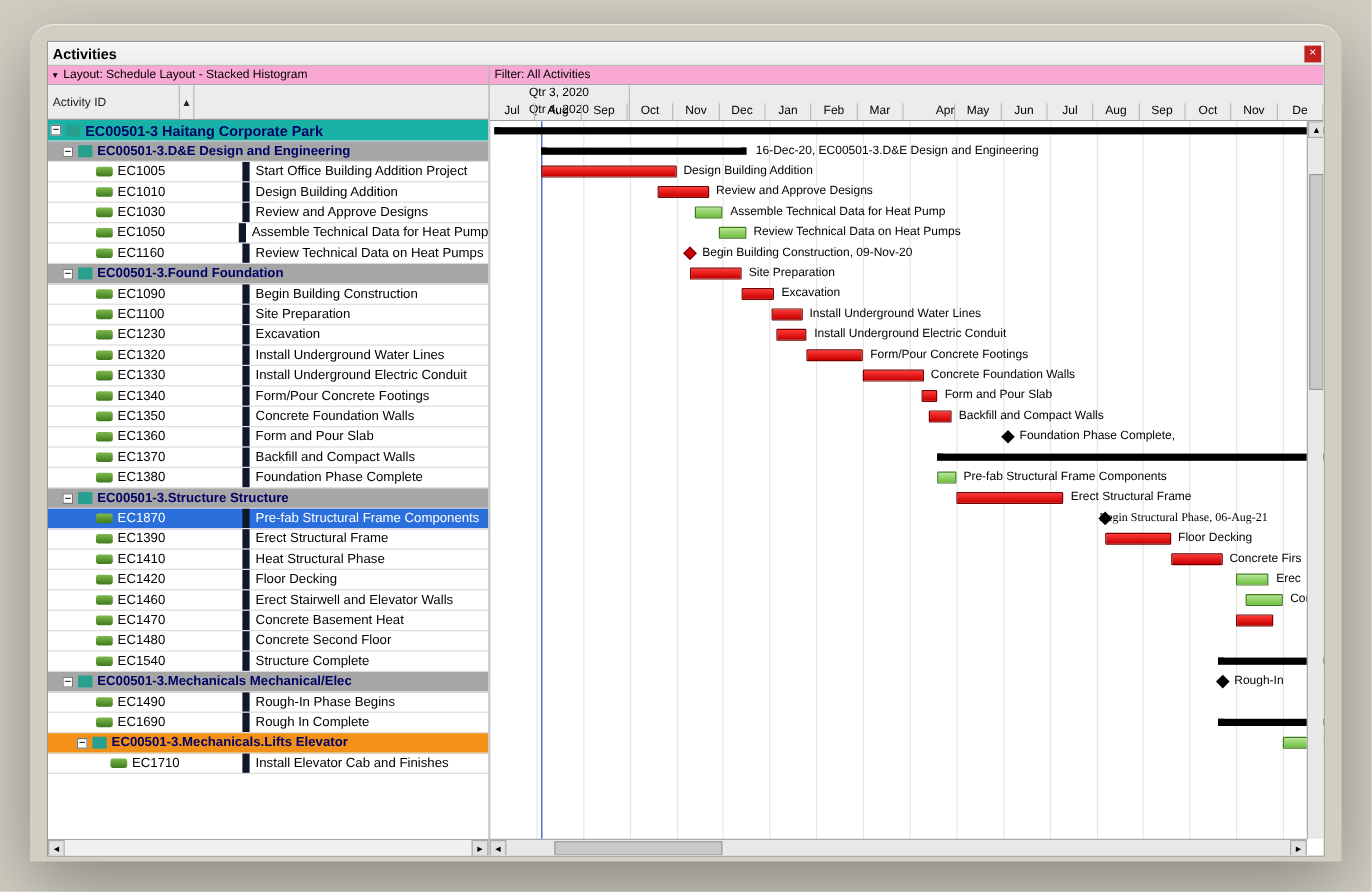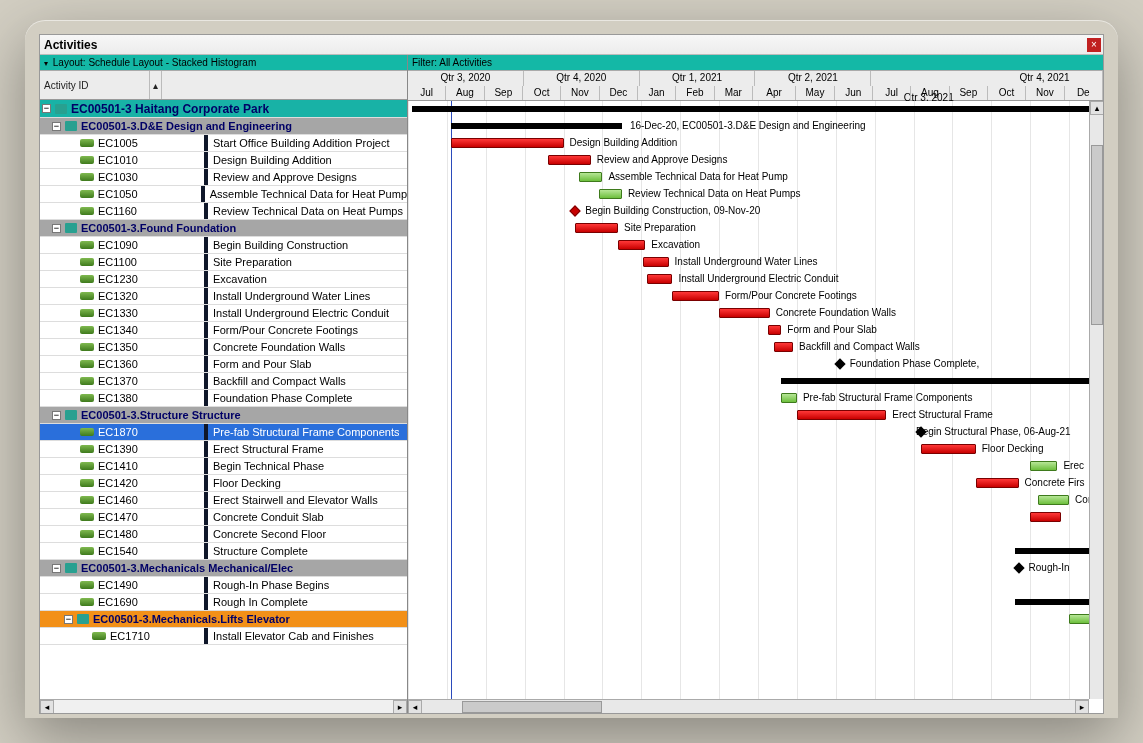--- a/index.html
+++ b/index.html
@@ -5,49 +5,49 @@
 * { box-sizing: border-box; margin: 0; padding: 0; }
 body { font-family: Tahoma, Arial, sans-serif; font-size: 11px; background: #D2CEC2; width: 1143px; height: 743px; overflow: hidden; position: relative; }
 .outer { position: absolute; top: 20px; left: 25px; right: 25px; bottom: 25px; background: #D2CEC2; border-radius: 20px 20px 0 0; box-shadow: 0 20px 60px rgba(0,0,0,.35), inset 0 1px 0 rgba(255,255,255,.5); padding: 14px 14px 0 14px; }
 .app { background: #fff; border: 1px solid #999; width: 100%; height: 680px; display: flex; flex-direction: column; }
 .titlebar { display: flex; align-items: center; justify-content: space-between; height: 20px; padding: 0 2px 0 4px; background: linear-gradient(#F7F7F7,#ECECEC); border-bottom: 1px solid #bbb; }
 .titlebar .title { font-weight: bold; font-size: 12px; }
 .close-btn { width: 14px; height: 14px; background: #C02020; color: #fff; font-size: 10px; line-height: 14px; text-align: center; cursor: pointer; }
 .splitpane { flex: 1; display: flex; overflow: hidden; }
 .leftpane { width: 368px; display: flex; flex-direction: column; border-right: 1px solid #888; }
 .rightpane { flex: 1; display: flex; flex-direction: column; overflow: hidden; position: relative; }
-.toolbar { background: #14b8a6; border-bottom: 1px solid #aaa; padding: 1px 4px; font-size: 10px; height: 16px; line-height: 14px; }
+.toolbar { background: #f9a8d4; border-bottom: 1px solid #aaa; padding: 1px 4px; font-size: 10px; height: 16px; line-height: 14px; }
 .toolbar .chev { display: inline-block; font-size: 8px; margin-right: 2px; }
 .colhdr { display: flex; background: #ECECEC; border-bottom: 1px solid #999; height: 29px; }
 .colhdr > div { border-right: 1px solid #bbb; padding: 2px 4px; font-size: 10px; color: #222; display: flex; align-items: center; }
 .col-id { width: 110px; }
 .col-name { flex: 1; }
 .col-scroll { width: 12px; display:flex; align-items:center; justify-content:center; background:#ECECEC; }
 .tree { flex: 1; overflow: hidden; background: #fff; position: relative; }
 .row { display: flex; align-items: center; height: 17px; border-bottom: 1px solid #ddd; }
 .row .txt { white-space: nowrap; overflow: hidden; padding-left: 2px; }
-.row .idcell { width: 120px; display:flex; align-items:center; border-right:4px solid #0f172a; height:100%; }
+.row .idcell { width: 120px; display:flex; align-items:center; border-right:6px solid #0f172a; height:100%; }
 .row .namecell { flex:1; display:flex; align-items:center; height:100%; padding-left:3px; }
 .grp-root { background: #18B2A6; font-weight: bold; font-size: 12px; color: #000066; height: 18px; }
 .grp-sub { background: #A6A6A6; font-weight: bold; color: #000066; height: 17px; }
 .grp-sub2 { background: #F29018; font-weight: bold; color: #000066; height:17px; }
 .row-sel { background: #2A6FDB; color: #fff; }
 .exp { width: 9px; height: 9px; border: 1px solid #777; background: #fff; display: inline-flex; align-items:center; justify-content:center; font-size:9px; line-height:7px; margin: 0 2px; cursor:pointer; color:#333; }
 .ficon { width: 12px; height: 10px; background: #3a8; margin: 0 2px; border-radius: 1px; display:inline-block; }
 .ficon.teal { background: #28A090; }
 .ficon.act { width:14px; height:8px; background: linear-gradient(#7FB94F,#3E7A1C); border-radius:2px; }
 .bluestrip { width: 10px; background: #18B2A6; }
 .leftscroll { height: 14px; background: #E8E8E8; border-top: 1px solid #aaa; display:flex; }
 .leftscroll .arr { width:14px; height:14px; background:#E2E2E2; border:1px solid #aaa; text-align:center; font-size:9px; line-height:12px; cursor:pointer; }
 .leftscroll .track { flex:1; background:#F0F0F0; }
 
 
 .gantt-hdr { background: #ECECEC; border-bottom: 1px solid #999; }
 .gantt-hdr .months { display:flex; height:14px; }
-.gantt-hdr .quarters { display:flex; height:15px; }
+.gantt-hdr .quarters { display:flex; height:15px;flex-direction:column; }
 .gantt-hdr .cell { border-right:1px solid #bbb; text-align:center; font-size:10px; line-height:14px; }
 .gantt-body { flex:1; position:relative; overflow:hidden; background:#fff; }
 .gantt-grid { position:absolute; top:0; left:0; right:0; bottom:0; }
 .gantt-grid .vline { position:absolute; top:0; bottom:0; width:1px; background:#e6e6e6; }
 .gantt-grid .vline.today { background:#2B4BBB; width:1px; }
 .gantt-rows { position:absolute; top:0; left:0; right:0; }
 .gantt-row { height:17px; position:relative; border-bottom:1px solid rgba(0,0,0,0); }
 .summary-bar { position:absolute; height:6px; background:#000; top:5px; }
 .summary-bar:before, .summary-bar:after { content:''; position:absolute; top:0; width:0; height:0; border-top:6px solid #000; }
 .summary-bar:before { left:-0px; border-left:0 solid transparent; border-right:5px solid transparent; }
@@ -297,21 +297,21 @@
               </div>
             </div>
             <div class="row">
               <span class="bluestrip"></span>
               <div class="idcell" style="width:158px">
                 <span style="width:28px;display:inline-block"></span>
                 <span class="ficon act"></span>
                 <span class="txt">EC1410</span>
               </div>
               <div class="namecell">
-                <span class="txt">Begin Technical Phase</span>
+                <span class="txt">Heat Structural Phase</span>
               </div>
             </div>
             <div class="row">
               <span class="bluestrip"></span>
               <div class="idcell" style="width:158px">
                 <span style="width:28px;display:inline-block"></span>
                 <span class="ficon act"></span>
                 <span class="txt">EC1420</span>
               </div>
               <div class="namecell">
@@ -330,21 +330,21 @@
               </div>
             </div>
             <div class="row">
               <span class="bluestrip"></span>
               <div class="idcell" style="width:158px">
                 <span style="width:28px;display:inline-block"></span>
                 <span class="ficon act"></span>
                 <span class="txt">EC1470</span>
               </div>
               <div class="namecell">
-                <span class="txt">Concrete Conduit Slab</span>
+                <span class="txt">Concrete Basement Heat</span>
               </div>
             </div>
             <div class="row">
               <span class="bluestrip"></span>
               <div class="idcell" style="width:158px">
                 <span style="width:28px;display:inline-block"></span>
                 <span class="ficon act"></span>
                 <span class="txt">EC1480</span>
               </div>
               <div class="namecell">
@@ -432,21 +432,21 @@
         <div class="months" id="mrow">
               <div class="cell" style="width: 38.8889px;">Jul</div>
               <div class="cell" style="width: 38.8889px;">Aug</div>
               <div class="cell" style="width: 38.8889px;">Sep</div>
               <div class="cell" style="width: 38.8889px;">Oct</div>
               <div class="cell" style="width: 38.8889px;">Nov</div>
               <div class="cell" style="width: 38.8889px;">Dec</div>
               <div class="cell" style="width: 38.8889px;">Jan</div>
               <div class="cell" style="width: 38.8889px;">Feb</div>
               <div class="cell" style="width: 38.8889px;">Mar</div>
-              <div class="cell" style="width: 44px;">Apr</div>
+              <div class="cell" style="width: 44px; text-align: right;">Apr</div>
               <div class="cell" style="width: 38.8889px;">May</div>
               <div class="cell" style="width: 38.8889px;">Jun</div>
               <div class="cell" style="width: 38.8889px;">Jul</div>
               <div class="cell" style="width: 38.8889px;">Aug</div>
               <div class="cell" style="width: 38.8889px;">Sep</div>
               <div class="cell" style="width: 38.8889px;">Oct</div>
               <div class="cell" style="width: 38.8889px;">Nov</div>
               <div class="cell" style="width: 38.8889px;">De</div>
             </div>
       </div>
@@ -542,33 +542,33 @@
               <div class="gantt-row">
                 <div class="bar green" style="left: 373.333px; width: 15.5556px;"></div>
                 <div class="bar-label" style="left: 394.889px;">Pre-fab Structural Frame Components</div>
               </div>
               <div class="gantt-row">
                 <div class="bar red" style="left: 388.889px; width: 89.4444px;"></div>
                 <div class="bar-label" style="left: 484.333px;">Erect Structural Frame</div>
               </div>
               <div class="gantt-row">
                 <div class="milestone" style="left: 509.333px;"></div>
-                <div class="bar-label" style="left: 508px;">Begin Structural Phase, 06-Aug-21</div>
+                <div class="bar-label" style="left: 508px; font-family: Liberation Serif, serif;">Begin Structural Phase, 06-Aug-21</div>
               </div>
               <div class="gantt-row">
                 <div class="bar red" style="left: 513.333px; width: 54.4444px;"></div>
                 <div class="bar-label" style="left: 573.778px;">Floor Decking</div>
               </div>
               <div class="gantt-row">
+                <div class="bar red" style="left: 567.778px; width: 42.7778px;"></div>
+                <div class="bar-label" style="left: 616.556px;">Concrete Firs</div>
+              </div>
+              <div class="gantt-row">
                 <div class="bar green" style="left: 622.222px; width: 27.2222px;"></div>
                 <div class="bar-label" style="left: 655.444px;">Erec</div>
-              </div>
-              <div class="gantt-row">
-                <div class="bar red" style="left: 567.778px; width: 42.7778px;"></div>
-                <div class="bar-label" style="left: 616.556px;">Concrete Firs</div>
               </div>
               <div class="gantt-row">
                 <div class="bar green" style="left: 630px; width: 31.1111px;"></div>
                 <div class="bar-label" style="left: 667.111px;">Con</div>
               </div>
               <div class="gantt-row">
                 <div class="bar red" style="left: 622.222px; width: 31.1111px;"></div>
               </div>
               <div class="gantt-row"></div>
               <div class="gantt-row">

